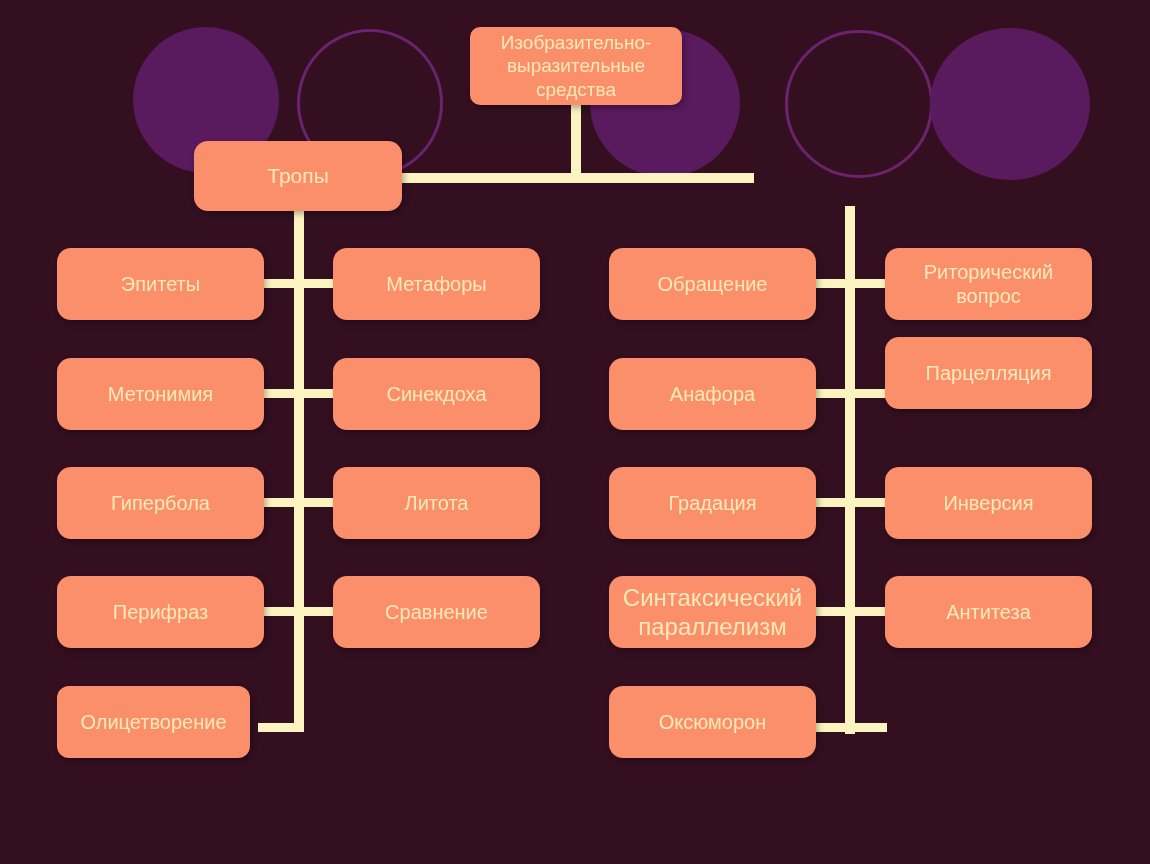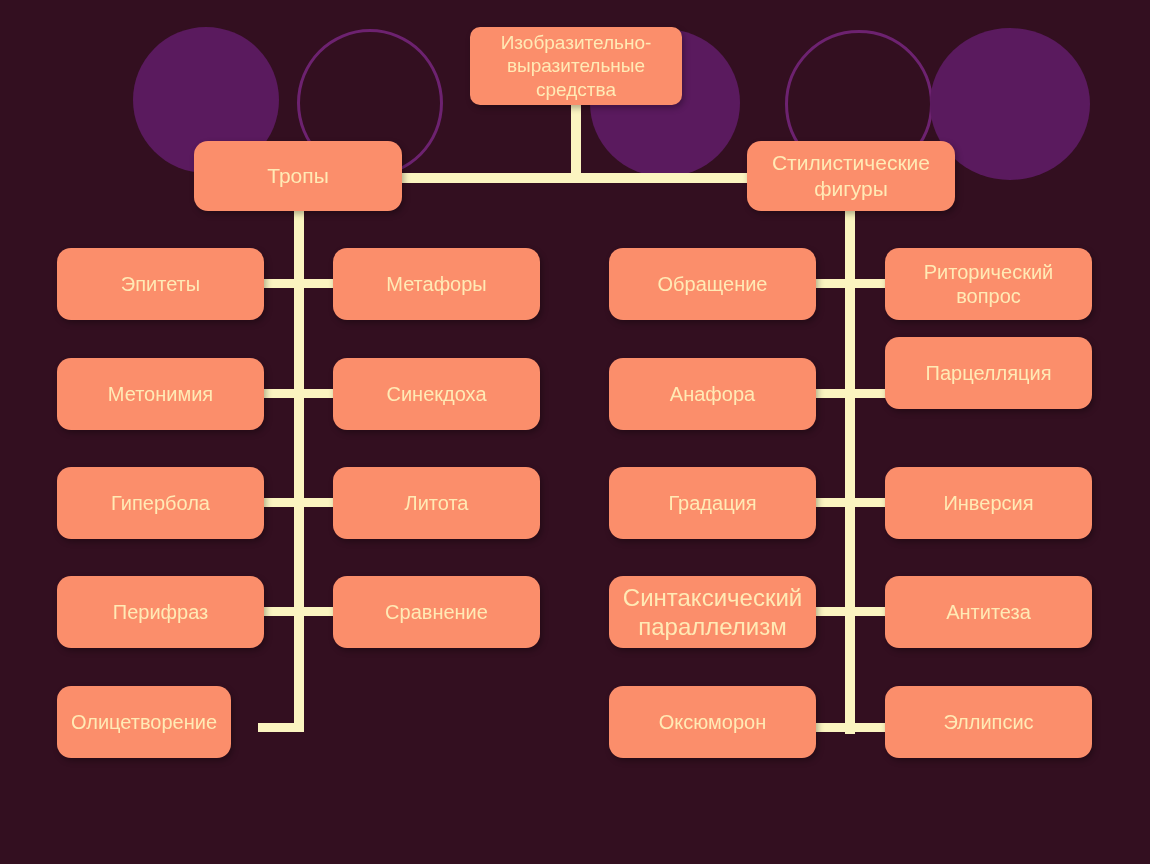--- a/index.html
+++ b/index.html
@@ -125,37 +125,34 @@
     <div class="conn" style="left:851px; top:723px; width:36px; height:9px;"></div>
   </div>
 
   <div class="node node-root" style="left:470px; top:27px; width:212px; height:78px;">
     <span>Изобразительно-выразительные средства</span>
   </div>
 
   <div class="node node-branch" style="left:194px; top:141px; width:208px; height:70px;">
     <span>Тропы</span>
   </div>
-  <div class="node node-branch" style="left:747px; top:141px; width:208px; height:70px;">
-    <span>Стилистические фигуры</span>
-  </div>
 
   <div class="node node-leaf" style="left:57px; top:248px; width:207px; height:72px;">
     <span>Эпитеты</span>
   </div>
   <div class="node node-leaf" style="left:57px; top:358px; width:207px; height:72px;">
     <span>Метонимия</span>
   </div>
   <div class="node node-leaf" style="left:57px; top:467px; width:207px; height:72px;">
     <span>Гипербола</span>
   </div>
   <div class="node node-leaf" style="left:57px; top:576px; width:207px; height:72px;">
     <span>Перифраз</span>
   </div>
-  <div class="node node-leaf" style="left:57px; top:686px; width:174px; height:72px;">
+  <div class="node node-leaf" style="left:57px; top:686px; width:193px; height:72px;border-radius:12px;">
     <span>Олицетворение</span>
   </div>
 
   <div class="node node-leaf" style="left:333px; top:248px; width:207px; height:72px;">
     <span>Метафоры</span>
   </div>
   <div class="node node-leaf" style="left:333px; top:358px; width:207px; height:72px;">
     <span>Синекдоха</span>
   </div>
   <div class="node node-leaf" style="left:333px; top:467px; width:207px; height:72px;">
@@ -186,17 +183,14 @@
   </div>
   <div class="node node-leaf" style="left:885px; top:337px; width:207px; height:72px;">
     <span>Парцелляция</span>
   </div>
   <div class="node node-leaf" style="left:885px; top:467px; width:207px; height:72px;">
     <span>Инверсия</span>
   </div>
   <div class="node node-leaf" style="left:885px; top:576px; width:207px; height:72px;align-items:center;">
     <span>Антитеза</span>
   </div>
-  <div class="node node-leaf" style="left:885px; top:686px; width:207px; height:72px;">
-    <span>Эллипсис</span>
-  </div>
 
 </div>
 
 </body></html>

